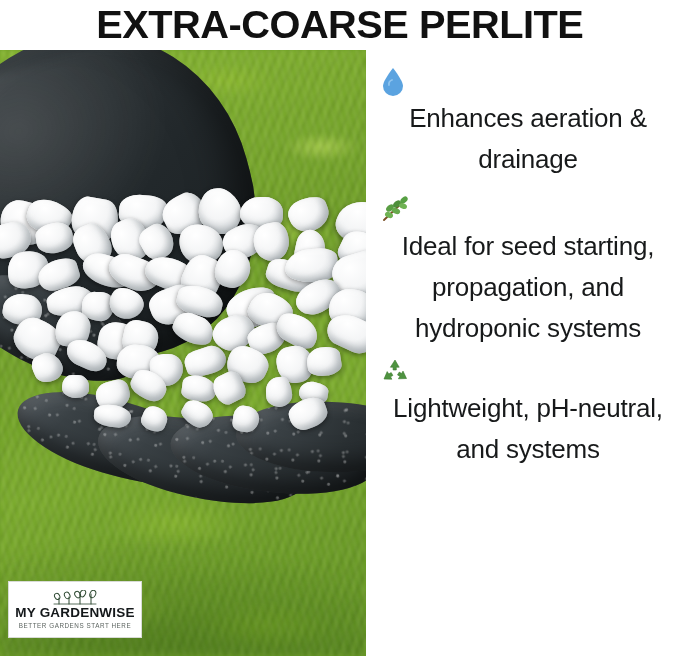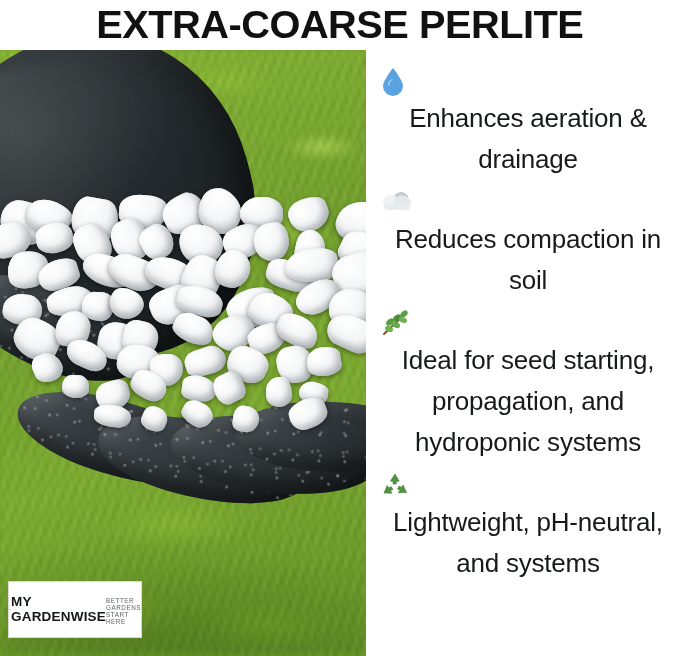--- a/index.html
+++ b/index.html
@@ -106,21 +106,21 @@
   .chunk{
     position:absolute;
     background:radial-gradient(ellipse at 34% 28%, #ffffff 0%, #f4f5f6 45%, #d5d9dc 78%, #b2b8bd 100%);
     box-shadow:0 2px 5px rgba(0,0,0,.40), inset -3px -4px 7px rgba(120,128,134,.45), inset 3px 3px 6px rgba(255,255,255,.9);
   }
 
   
   .logo-card{
     position:absolute;left:8px;top:581px;width:134px;height:57px;
     background:#ffffff;border:1px solid #d8dbd6;
-    display:flex;align-items:center;justify-content:center;
+    display:flex;flex-direction:column;align-items:center;justify-content:center;
     box-sizing:border-box;
   }
   .logo-mark{display:block;margin-bottom:1px;}
   .logo-name{
     font-family:"Liberation Sans", sans-serif;
     font-weight:bold;font-size:13.5px;letter-spacing:.2px;color:#14181a;line-height:1.05;
   }
   .logo-tag{
     font-family:"Liberation Sans", sans-serif;
     font-size:6.3px;letter-spacing:.55px;color:#5d6561;margin-top:2.5px;
@@ -279,33 +279,20 @@
       <svg width="26" height="30" viewBox="0 0 26 30">
         <path d="M13 2 C13 2 3 14.5 3 20 a10 10 0 0 0 20 0 C23 14.5 13 2 13 2 Z" fill="#5ba3e0"></path>
         <path d="M9 19 a4.5 4.5 0 0 1 3-5" stroke="#8fc4ee" stroke-width="1.8" fill="none" stroke-linecap="round"></path>
       </svg>
     </div>
     <div class="b-text">Enhances aeration &amp; drainage</div>
   </div>
 
   <div class="gap"></div>
 
-  <div class="benefit">
-    <div class="b-icon">
-      <svg width="34" height="26" viewBox="0 0 34 26">
-        <g>
-          <ellipse cx="21" cy="9.5" rx="7.5" ry="6.5" fill="#c3cbd0"></ellipse>
-          <ellipse cx="11" cy="13" rx="8" ry="7" fill="#eff3f5"></ellipse>
-          <ellipse cx="22" cy="14" rx="9" ry="7.5" fill="#e2e8eb"></ellipse>
-          <rect x="4" y="14" width="26" height="7" rx="3.5" fill="#e7edef"></rect>
-        </g>
-      </svg>
-    </div>
-    <div class="b-text">Reduces compaction in soil</div>
-  </div>
 
   <div class="gap"></div>
 
   <div class="benefit">
     <div class="b-icon">
       <svg width="32" height="30" viewBox="0 0 32 30">
         <path d="M4 26 L26 5" stroke="#7a4f25" stroke-width="1.9" stroke-linecap="round" fill="none"></path>
         <ellipse cx="10" cy="14" rx="4.4" ry="2.9" fill="#5a9e44" transform="rotate(-42 10 14)"></ellipse>
         <ellipse cx="9" cy="21" rx="4.2" ry="2.8" fill="#6fb253" transform="rotate(22 9 21)"></ellipse>
         <ellipse cx="17" cy="10" rx="4.4" ry="2.9" fill="#4e8f3b" transform="rotate(-42 17 10)"></ellipse>

